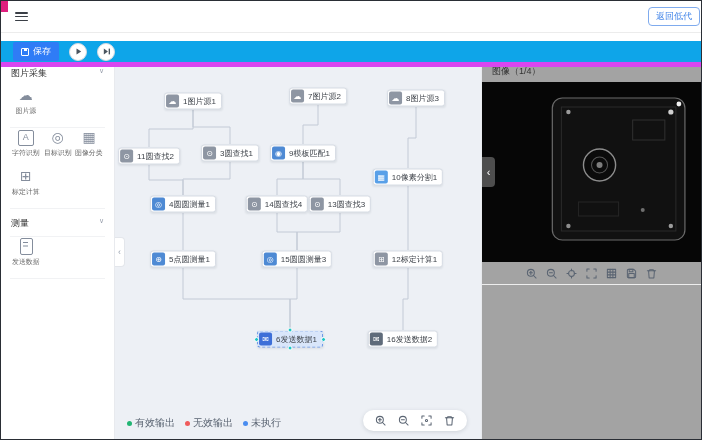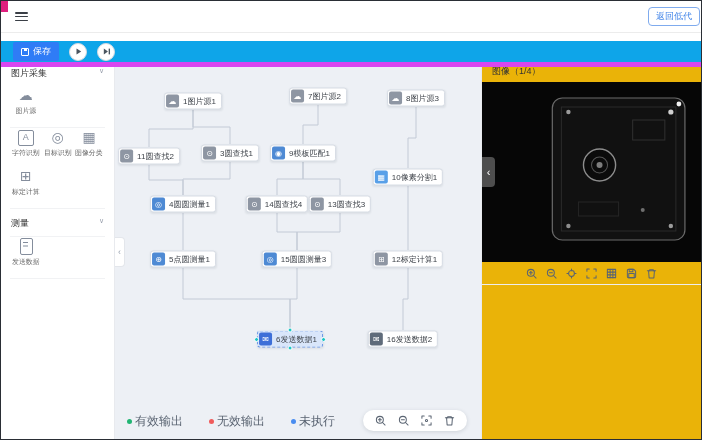--- a/index.html
+++ b/index.html
@@ -60,29 +60,29 @@
   .nlabel { margin-left:3px; }
   .node.sel { background:#d9e6fa; border:1px dashed #6a97e6; }
   .ndot { position:absolute; width:5px; height:5px; border-radius:50%; background:#1ec6c6; border:1px solid #fff; }
   .ndot-t { left:50%; top:-4px; transform:translateX(-50%); }
   .ndot-b { left:50%; bottom:-4px; transform:translateX(-50%); }
   .ndot-l { left:-4px; top:50%; transform:translateY(-50%); }
   .ndot-r { right:-4px; top:50%; transform:translateY(-50%); }
   .collapse-handle { position:absolute; left:0; top:178px; width:10px; height:30px; background:#fff;
     border:1px solid #e3e6eb; border-left:none; border-radius:0 4px 4px 0; font-size:9px; color:#9aa3b0;
     display:flex; align-items:center; justify-content:center; cursor:pointer; padding:0; }
-  #legend { position:absolute; left:12px; bottom:9px; display:flex; gap:26px; font-size:12px; color:#5a6472; align-items:center; }
+  #legend { position:absolute; left:12px; bottom:9px; display:flex; gap:10px; font-size:10px; color:#5a6472; align-items:center; }
   .lg-item { display:flex; align-items:center; }
   .lg-dot { width:5px; height:5px; border-radius:50%; display:inline-block; margin-right:3px; }
   #canvas-controls { position:absolute; right:14px; bottom:8px; background:#fff; border-radius:14px; padding:5px 12px;
     display:flex; gap:12px; align-items:center; box-shadow:0 1px 4px rgba(31,45,61,.15); }
   .cicon { background:none; border:none; padding:0; color:#5a6472; cursor:pointer; display:flex; }
 
   
-  #preview { position:absolute; right:0; top:58px; bottom:0; width:220px; background:#eab308; border-left:1px solid #e8eaee; }
+  #preview { position:absolute; right:0; top:58px; bottom:0; width:220px; background:#a3a3a3; border-left:1px solid #e8eaee; }
   .pv-title { font-size:9px; color:#333; padding:6px 10px 4px; }
   .pv-image { position:relative; width:100%; height:180px; background:#000; overflow:hidden; }
   .img-prev { position:absolute; left:0; top:50%; transform:translateY(-50%); width:13px; height:30px;
     background:rgba(150,150,150,.5); border:none; border-radius:0 4px 4px 0; color:#fff; font-size:11px;
     display:flex; align-items:center; justify-content:center; cursor:pointer; padding:0; }
   #pv-toolbar { display:flex; justify-content:center; align-items:center; gap:9px; padding:6px 0 5px;
     border-bottom:1px solid #ededed; color:#5a6472; }
   .pv-result { font-size:9px; color:#333; padding:9px 10px; }
 </style>
 </head>

